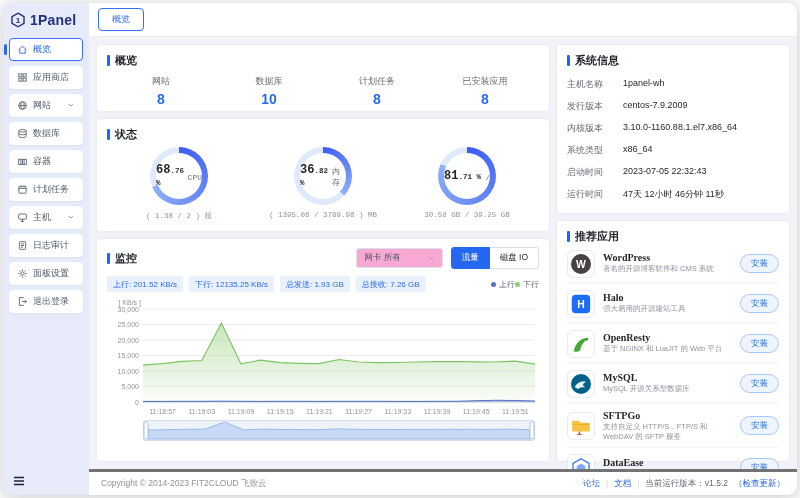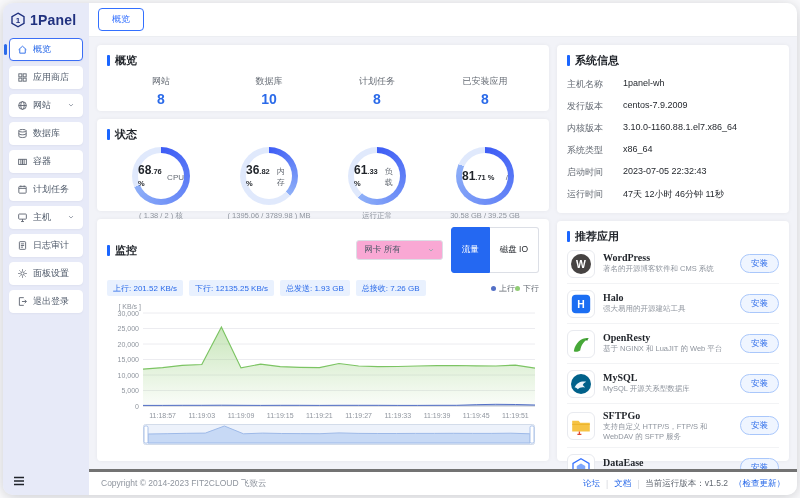--- a/index.html
+++ b/index.html
@@ -35,40 +35,40 @@
   .tbar { width:3px; height:11px; background:#1a66ff; border-radius:1px; }
 
   
   .card-overview { height:66px; }
   .stats { display:flex; margin-top:7px; }
   .stat { flex:1; text-align:center; cursor:pointer; }
   .stat .sl { font-size:9px; color:#646a73; }
   .stat .sv { font-size:14px; font-weight:bold; color:#2a6ae9; margin-top:3px; }
 
   
-  .card-status { height:92px; }
+  .card-status { height:112px;font-family:Liberation Mono, monospace; }
   .gauges { display:flex; margin-top:5px; }
   .gauge { flex:1; display:flex; flex-direction:column; align-items:center; }
   .ring { width:58px; height:58px; border-radius:50%; position:relative; }
   .hole { position:absolute; inset:6px; background:#fff; border-radius:50%;
     display:flex; align-items:center; justify-content:space-between; }
   .pct { font-weight:bold; color:#1f2329; font-size:12px; line-height:1; }
   .pct .dec { font-size:7.5px; font-weight:bold; }
   .glabel { font-size:8px; color:#646a73; margin-top:2px; }
   .gsub { font-size:7.5px; color:#8f959e; margin-top:6px; white-space:nowrap; }
 
   
   .card-monitor { flex:1; display:flex; flex-direction:column; min-height:0; }
   .mon-head { display:flex; align-items:center; }
   .mon-ctrls { margin-left:auto; display:flex; align-items:center; gap:8px; }
   .select { display:flex; align-items:center; gap:26px; border:1px solid #dcdfe6; border-radius:3px;
     padding:3px 7px; font-size:8.5px; color:#4e5969; background:#f9a8d4; cursor:pointer; }
   .select .chev { color:#a0a6b0; display:flex; }
   .btn-group { display:flex; }
-  .btn-seg { font-size:8.5px; padding:16px 10px; cursor:pointer; }
+  .btn-seg { font-size:8.5px; padding:4px 10px; cursor:pointer; }
   .btn-seg.on { background:#2468f2; color:#fff; border:1px solid #2468f2; border-radius:3px 0 0 3px; }
   .btn-seg.off { background:#fff; color:#1f2329; border:1px solid #dcdfe6; border-left:none; border-radius:0 3px 3px 0; }
   .chips-row { display:flex; align-items:center; gap:6px; margin:7px 0 3px; }
   .chip { font-size:8px; color:#2a6ae9; background:#e9f1fe; border-radius:2px; padding:2.5px 6px; white-space:nowrap; }
   .legend { margin-left:auto; display:flex; }
   .leg { display:flex; align-items:center; gap:3px; font-size:8px; color:#646a73; cursor:pointer; }
   .leg .dot { width:5px; height:5px; border-radius:50%; }
   .chart-wrap { margin-top:2px; }
   .minimap { position:relative; margin-top:3px; }
 
@@ -293,29 +293,20 @@
                 <div class="gsub">( 1.38 / 2 ) 核</div>
               </div>
               <div class="gauge">
                 <div class="ring" style="background:conic-gradient(#3d5cf5 0%, #8fb0f8 36.82%, #e0e9fc 36.82%, #e0e9fc 100%)">
                   <div class="hole">
                     <div class="pct">36<span class="dec">.82 %</span></div>
                     <div class="glabel">内存</div>
                   </div>
                 </div>
                 <div class="gsub">( 1395.06 / 3789.98 ) MB</div>
-              </div>
-              <div class="gauge">
-                <div class="ring" style="background:conic-gradient(#3d5cf5 0%, #8fb0f8 61.33%, #e0e9fc 61.33%, #e0e9fc 100%)">
-                  <div class="hole">
-                    <div class="pct">61<span class="dec">.33 %</span></div>
-                    <div class="glabel">负载</div>
-                  </div>
-                </div>
-                <div class="gsub">运行正常</div>
               </div>
               <div class="gauge">
                 <div class="ring" style="background:conic-gradient(#3d5cf5 0%, #8fb0f8 81.71%, #e0e9fc 81.71%, #e0e9fc 100%)">
                   <div class="hole">
                     <div class="pct">81<span class="dec">.71 %</span></div>
                     <div class="glabel">/</div>
                   </div>
                 </div>
                 <div class="gsub">30.58 GB / 39.25 GB</div>
               </div>

